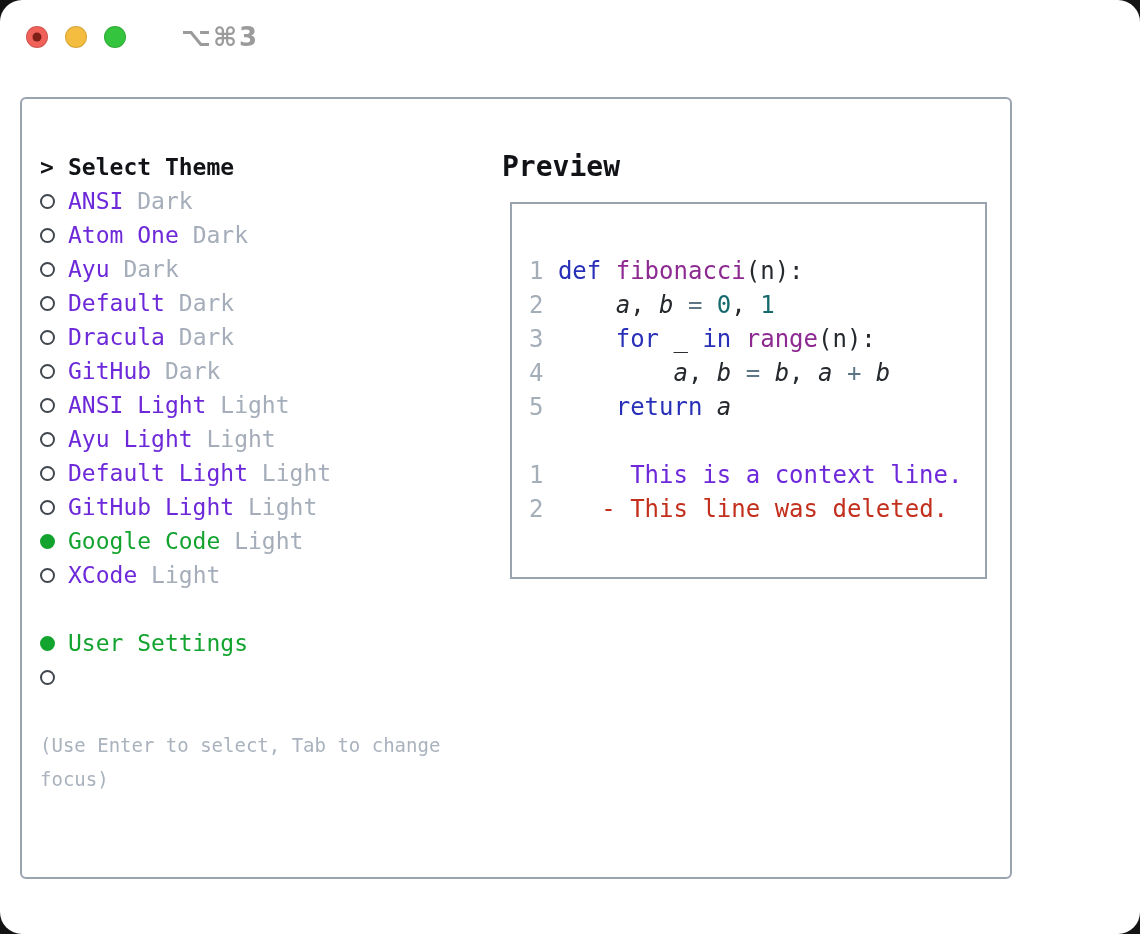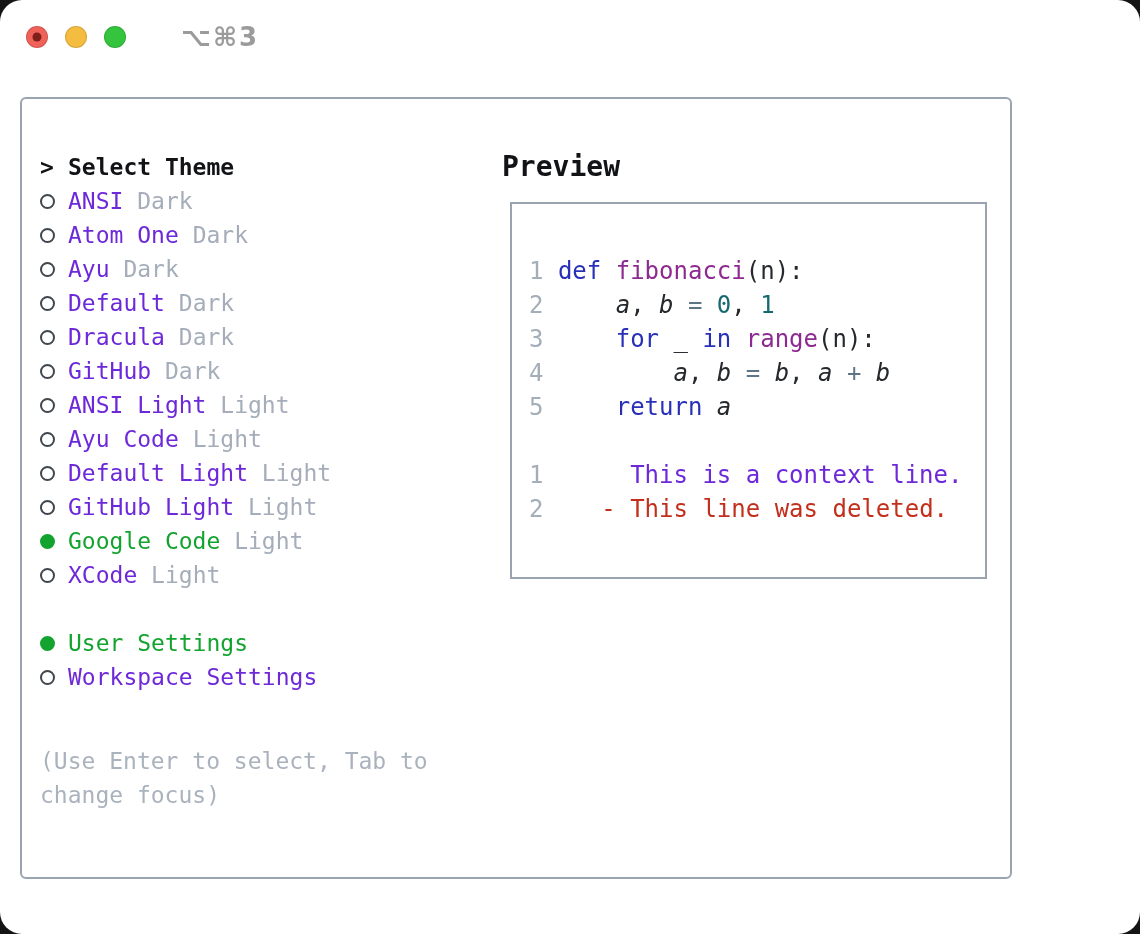--- a/index.html
+++ b/index.html
@@ -60,22 +60,22 @@
     width:15px;height:15px;border:2px solid #40474e;border-radius:50%;
     box-sizing:border-box;
   }
   .selected .circle{background:#13a32f;border-color:#13a32f;}
   .name{color:#6d28d9;}
   .selected .name{color:#13a32f;}
   .tag{color:#a4adb9;margin-left:1ch;}
   .gap{height:34px;}
   .apply-label{color:#26292c;}
   .help{
-    margin-top:50px;width:420px;
-    color:#a9b2bd;font-size:23px;line-height:34px;
+    margin-top:34px;width:420px;
+    color:#a9b2bd;font-size:19px;line-height:34px;
   }
   
   .preview-col{position:absolute;left:480px;top:51px;width:500px;}
   .preview-title{
     font-size:28px;line-height:34px;font-weight:bold;color:#111316;
   }
   .code-box{
     margin-top:18px;margin-left:8px;
     width:477px;box-sizing:border-box;
     border:2px solid #9aa4b0;
@@ -158,21 +158,21 @@
           </div>
 
           <div class="row item">
             <span class="marker"><span class="circle"></span></span>
             <span class="name">ANSI Light</span>
             <span class="tag">Light</span>
           </div>
 
           <div class="row item">
             <span class="marker"><span class="circle"></span></span>
-            <span class="name">Ayu Code</span>
+            <span class="name">Ayu Light</span>
             <span class="tag">Light</span>
           </div>
 
           <div class="row item">
             <span class="marker"><span class="circle"></span></span>
             <span class="name">Default Light</span>
             <span class="tag">Light</span>
           </div>
 
           <div class="row item">
@@ -199,21 +199,20 @@
 
       <div>
 
           <div class="row item selected">
             <span class="marker"><span class="circle"></span></span>
             <span class="name">User Settings</span>
           </div>
 
           <div class="row item">
             <span class="marker"><span class="circle"></span></span>
-            <span class="name">Workspace Settings</span>
           </div>
         </div>
 
       <div class="help">(Use Enter to select, Tab to change focus)</div>
     </div>
 
     <div class="preview-col">
       <div class="preview-title">Preview</div>
       <div class="code-box">
 

